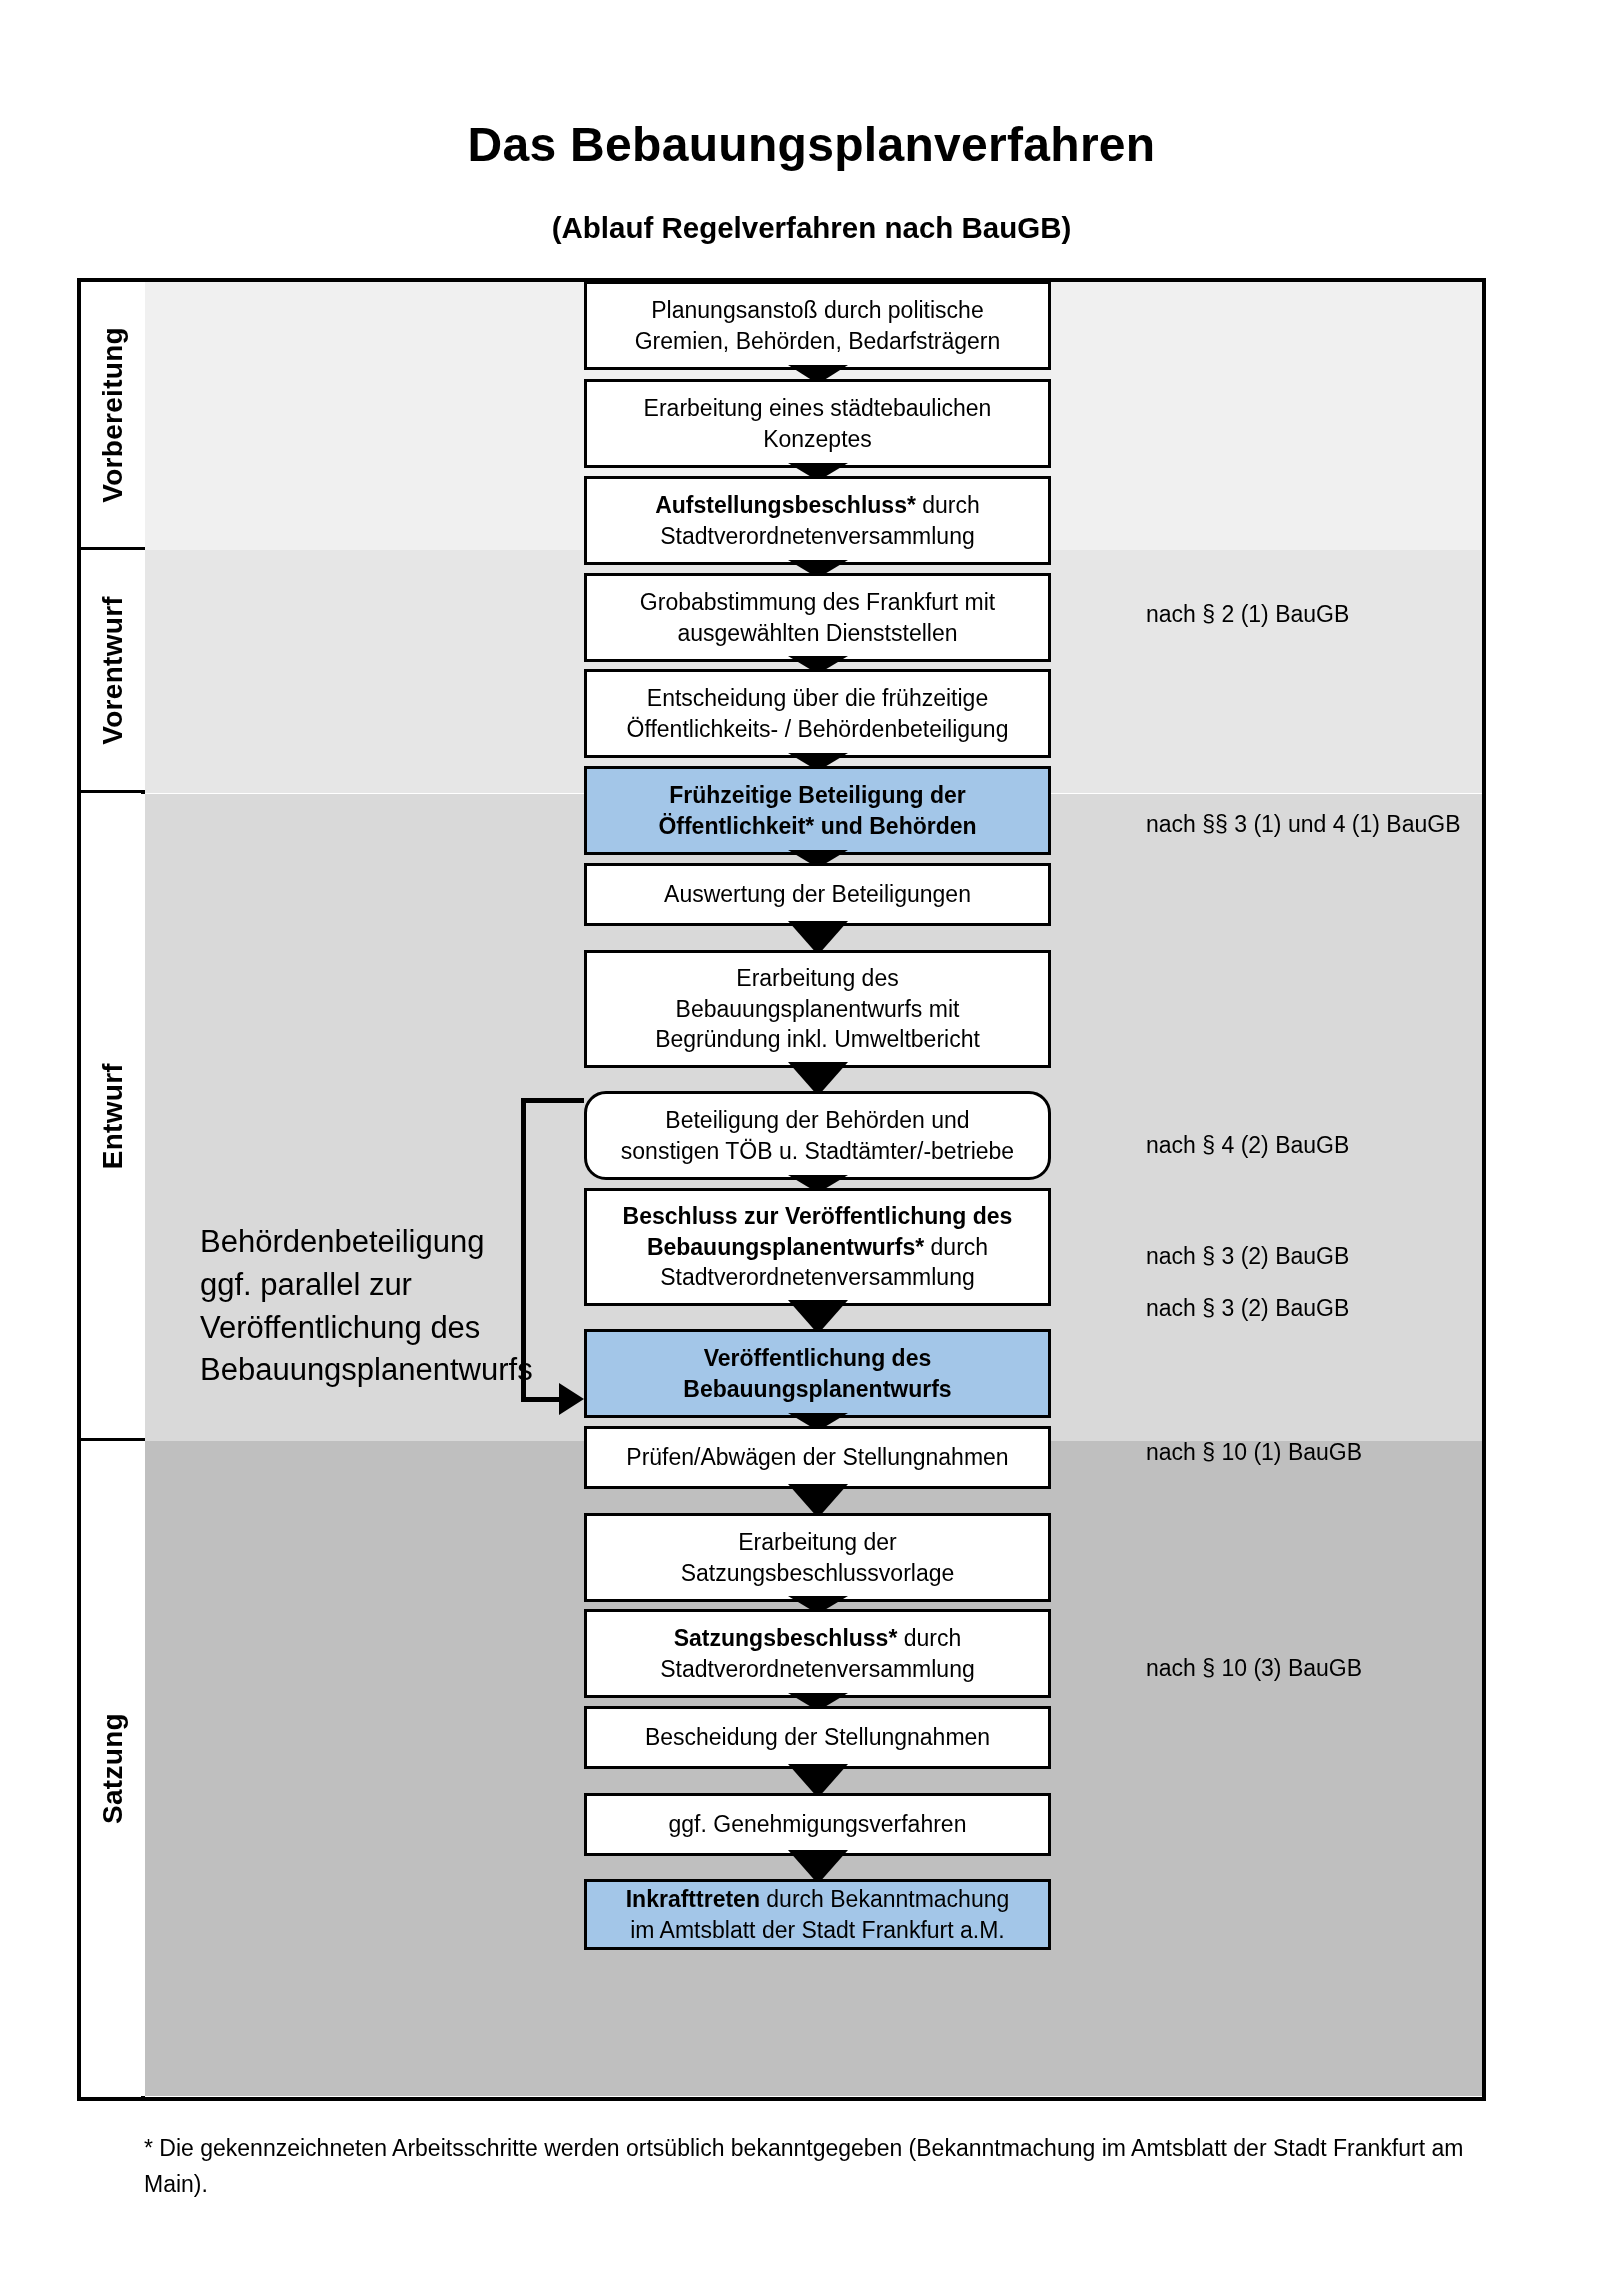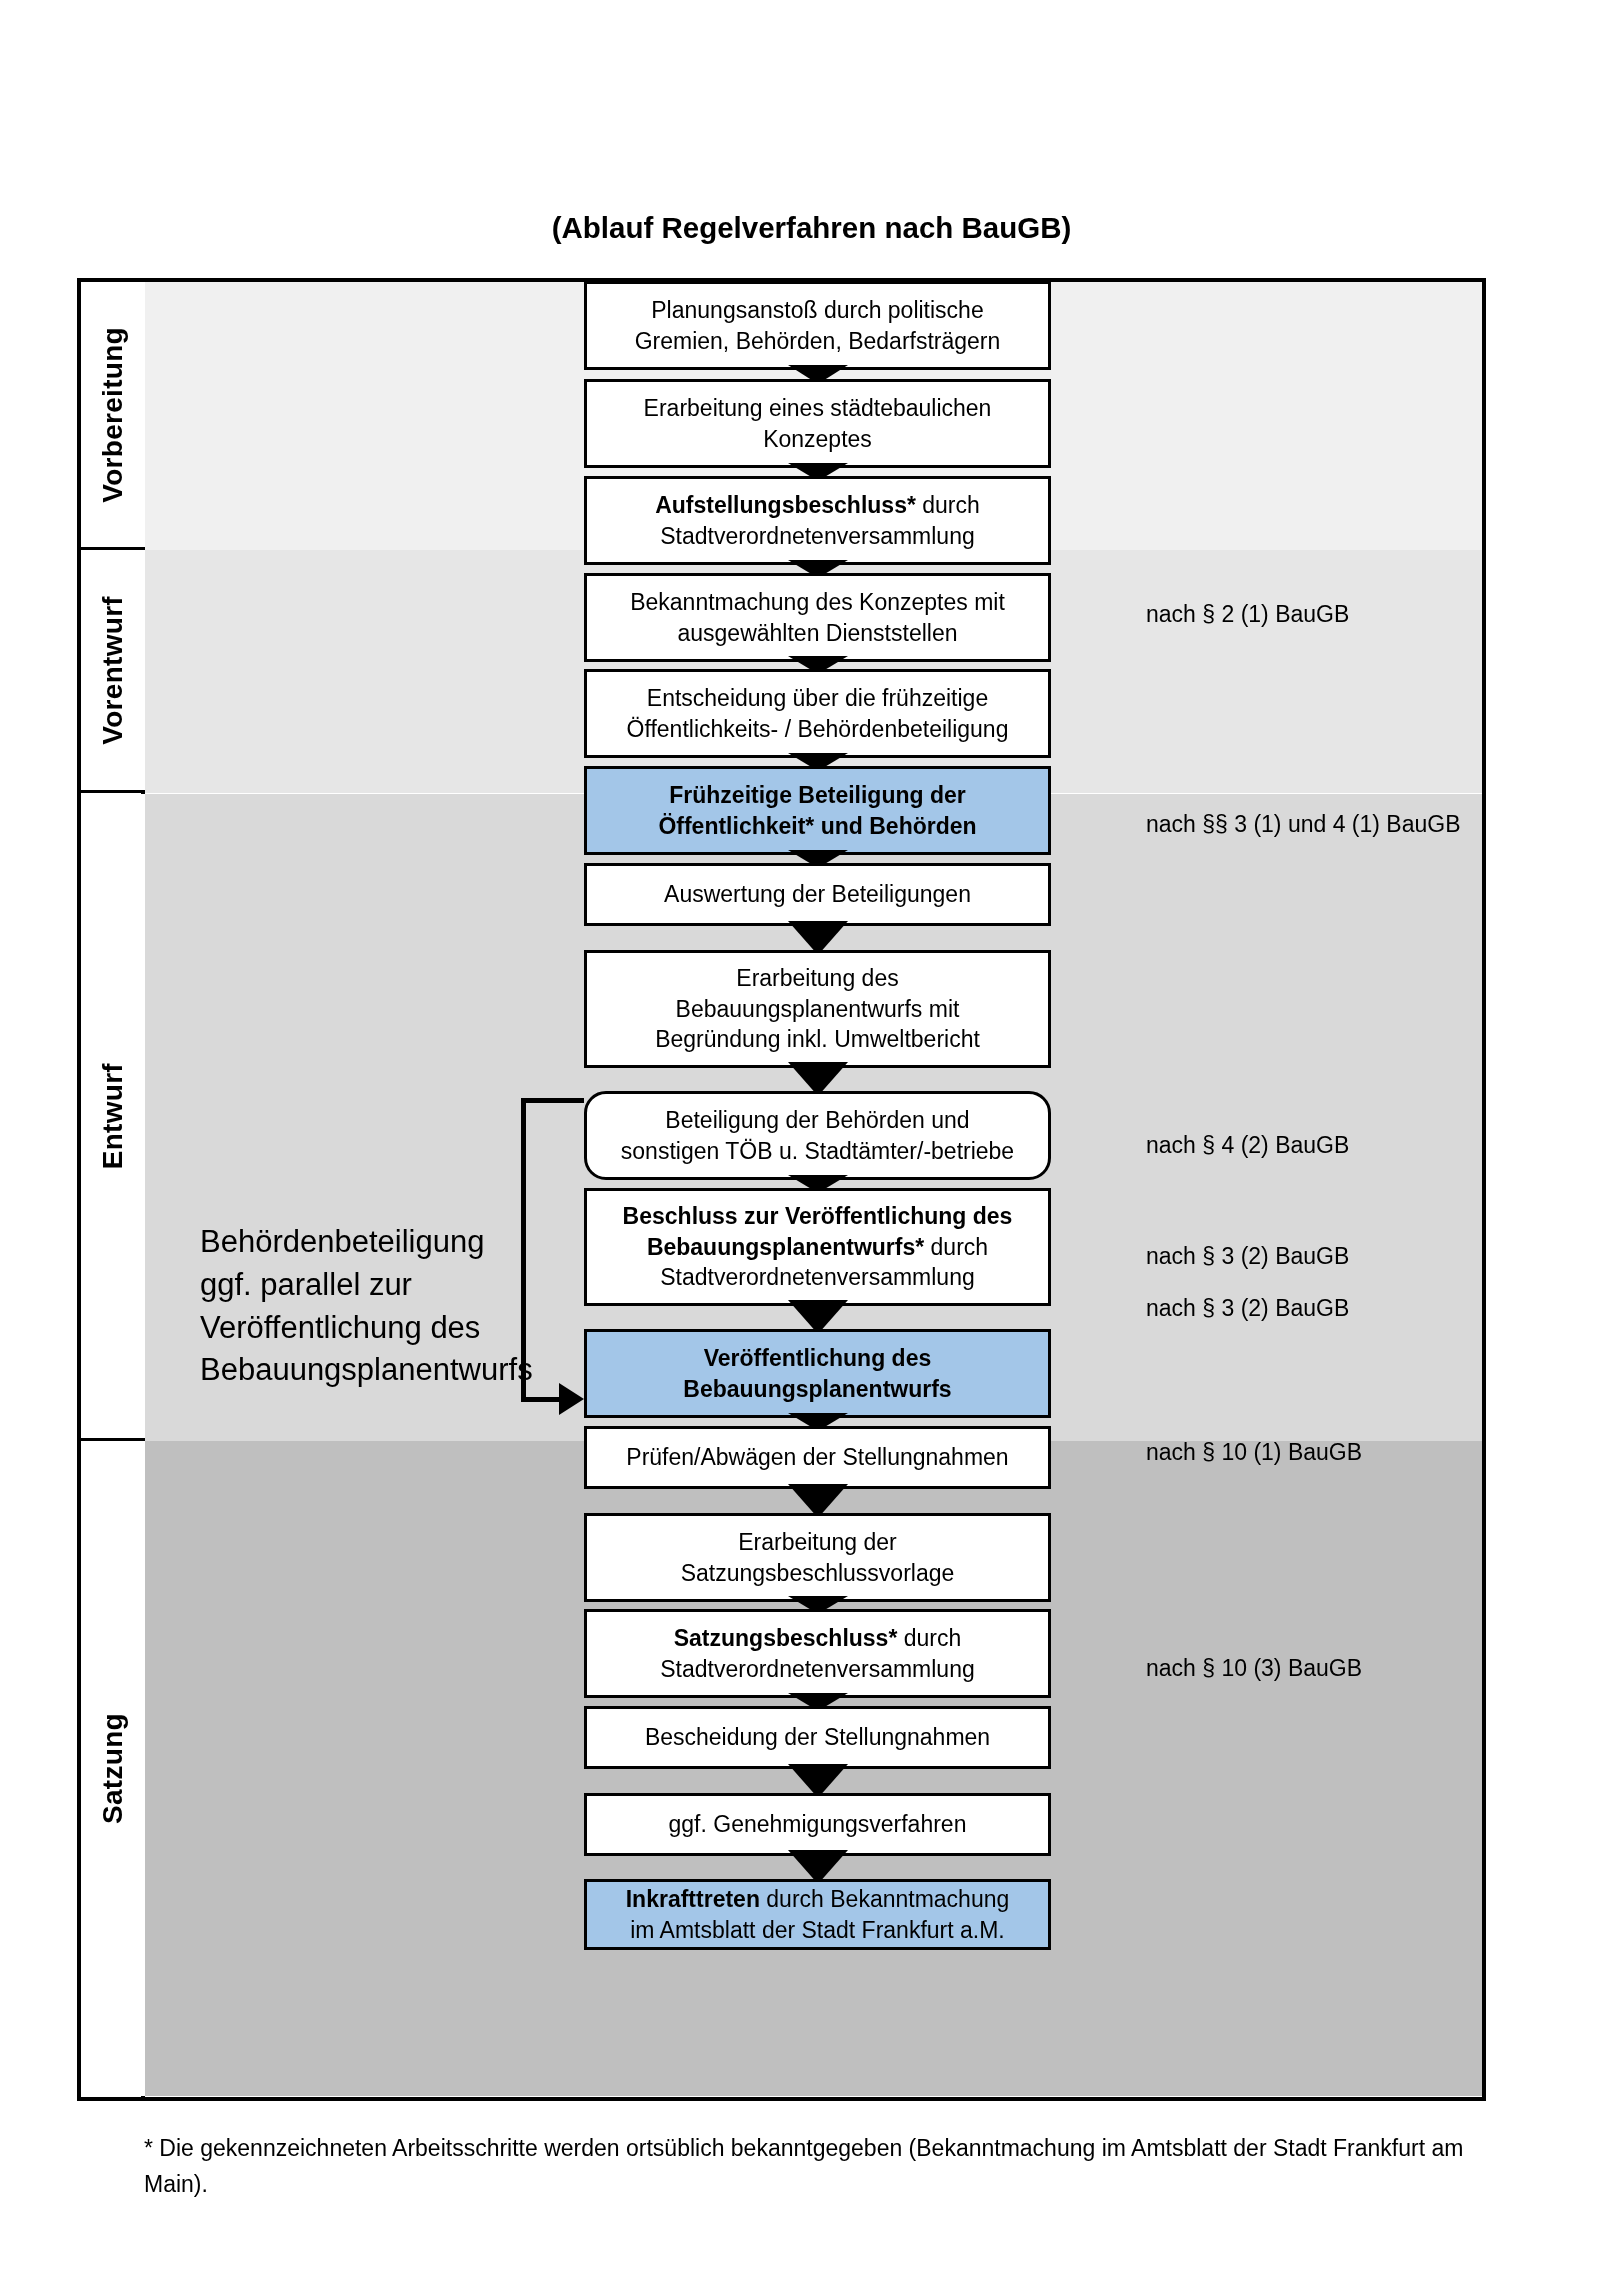--- a/index.html
+++ b/index.html
@@ -90,20 +90,21 @@
   .footnote{
     position:absolute;left:144px;top:2131px;width:1348px;
     font-size:23px;line-height:1.55;text-align:left;
   }
 </style>
 </head>
 <body>
 
 <div class="page">
 
+  <div class="title">Das Bebauungsplanverfahren</div>
   <div class="subtitle">(Ablauf Regelverfahren nach BauGB)</div>
 
   <div class="frame">
     <div id="bands">
         <div class="band" style="top: 0px; height: 268px; background: rgb(240, 240, 240);"></div>
         <div class="band" style="top: 268px; height: 243px; background: rgb(230, 230, 230);"></div>
         <div class="band" style="top: 512px; height: 647px; background: rgb(217, 217, 217);"></div>
         <div class="band" style="top: 1159px; height: 655px; background: rgb(191, 191, 191);"></div>
       </div>
     <div class="phasecol">
@@ -139,21 +140,21 @@
         <div class="darrow" style="left: 707px; top: 181px; border-top-width: 18.3px;"></div>
         <div class="pbox" style="left: 503px; top: 194px; width: 467px; height: 89px;">
           <div>
             <div><b>Aufstellungsbeschluss*</b> durch</div>
             <div>Stadtverordnetenversammlung</div>
           </div>
         </div>
         <div class="darrow" style="left: 707px; top: 278px; border-top-width: 18.3px;"></div>
         <div class="pbox" style="left: 503px; top: 291px; width: 467px; height: 89px;">
           <div>
-            <div>Bekanntmachung des Konzeptes mit</div>
+            <div>Grobabstimmung des Frankfurt mit</div>
             <div>ausgewählten Dienststellen</div>
           </div>
         </div>
         <div class="darrow" style="left: 707px; top: 374px; border-top-width: 18.3px;"></div>
         <div class="pbox" style="left: 503px; top: 387px; width: 467px; height: 89px;">
           <div>
             <div>Entscheidung über die frühzeitige</div>
             <div>Öffentlichkeits- / Behördenbeteiligung</div>
           </div>
         </div>

